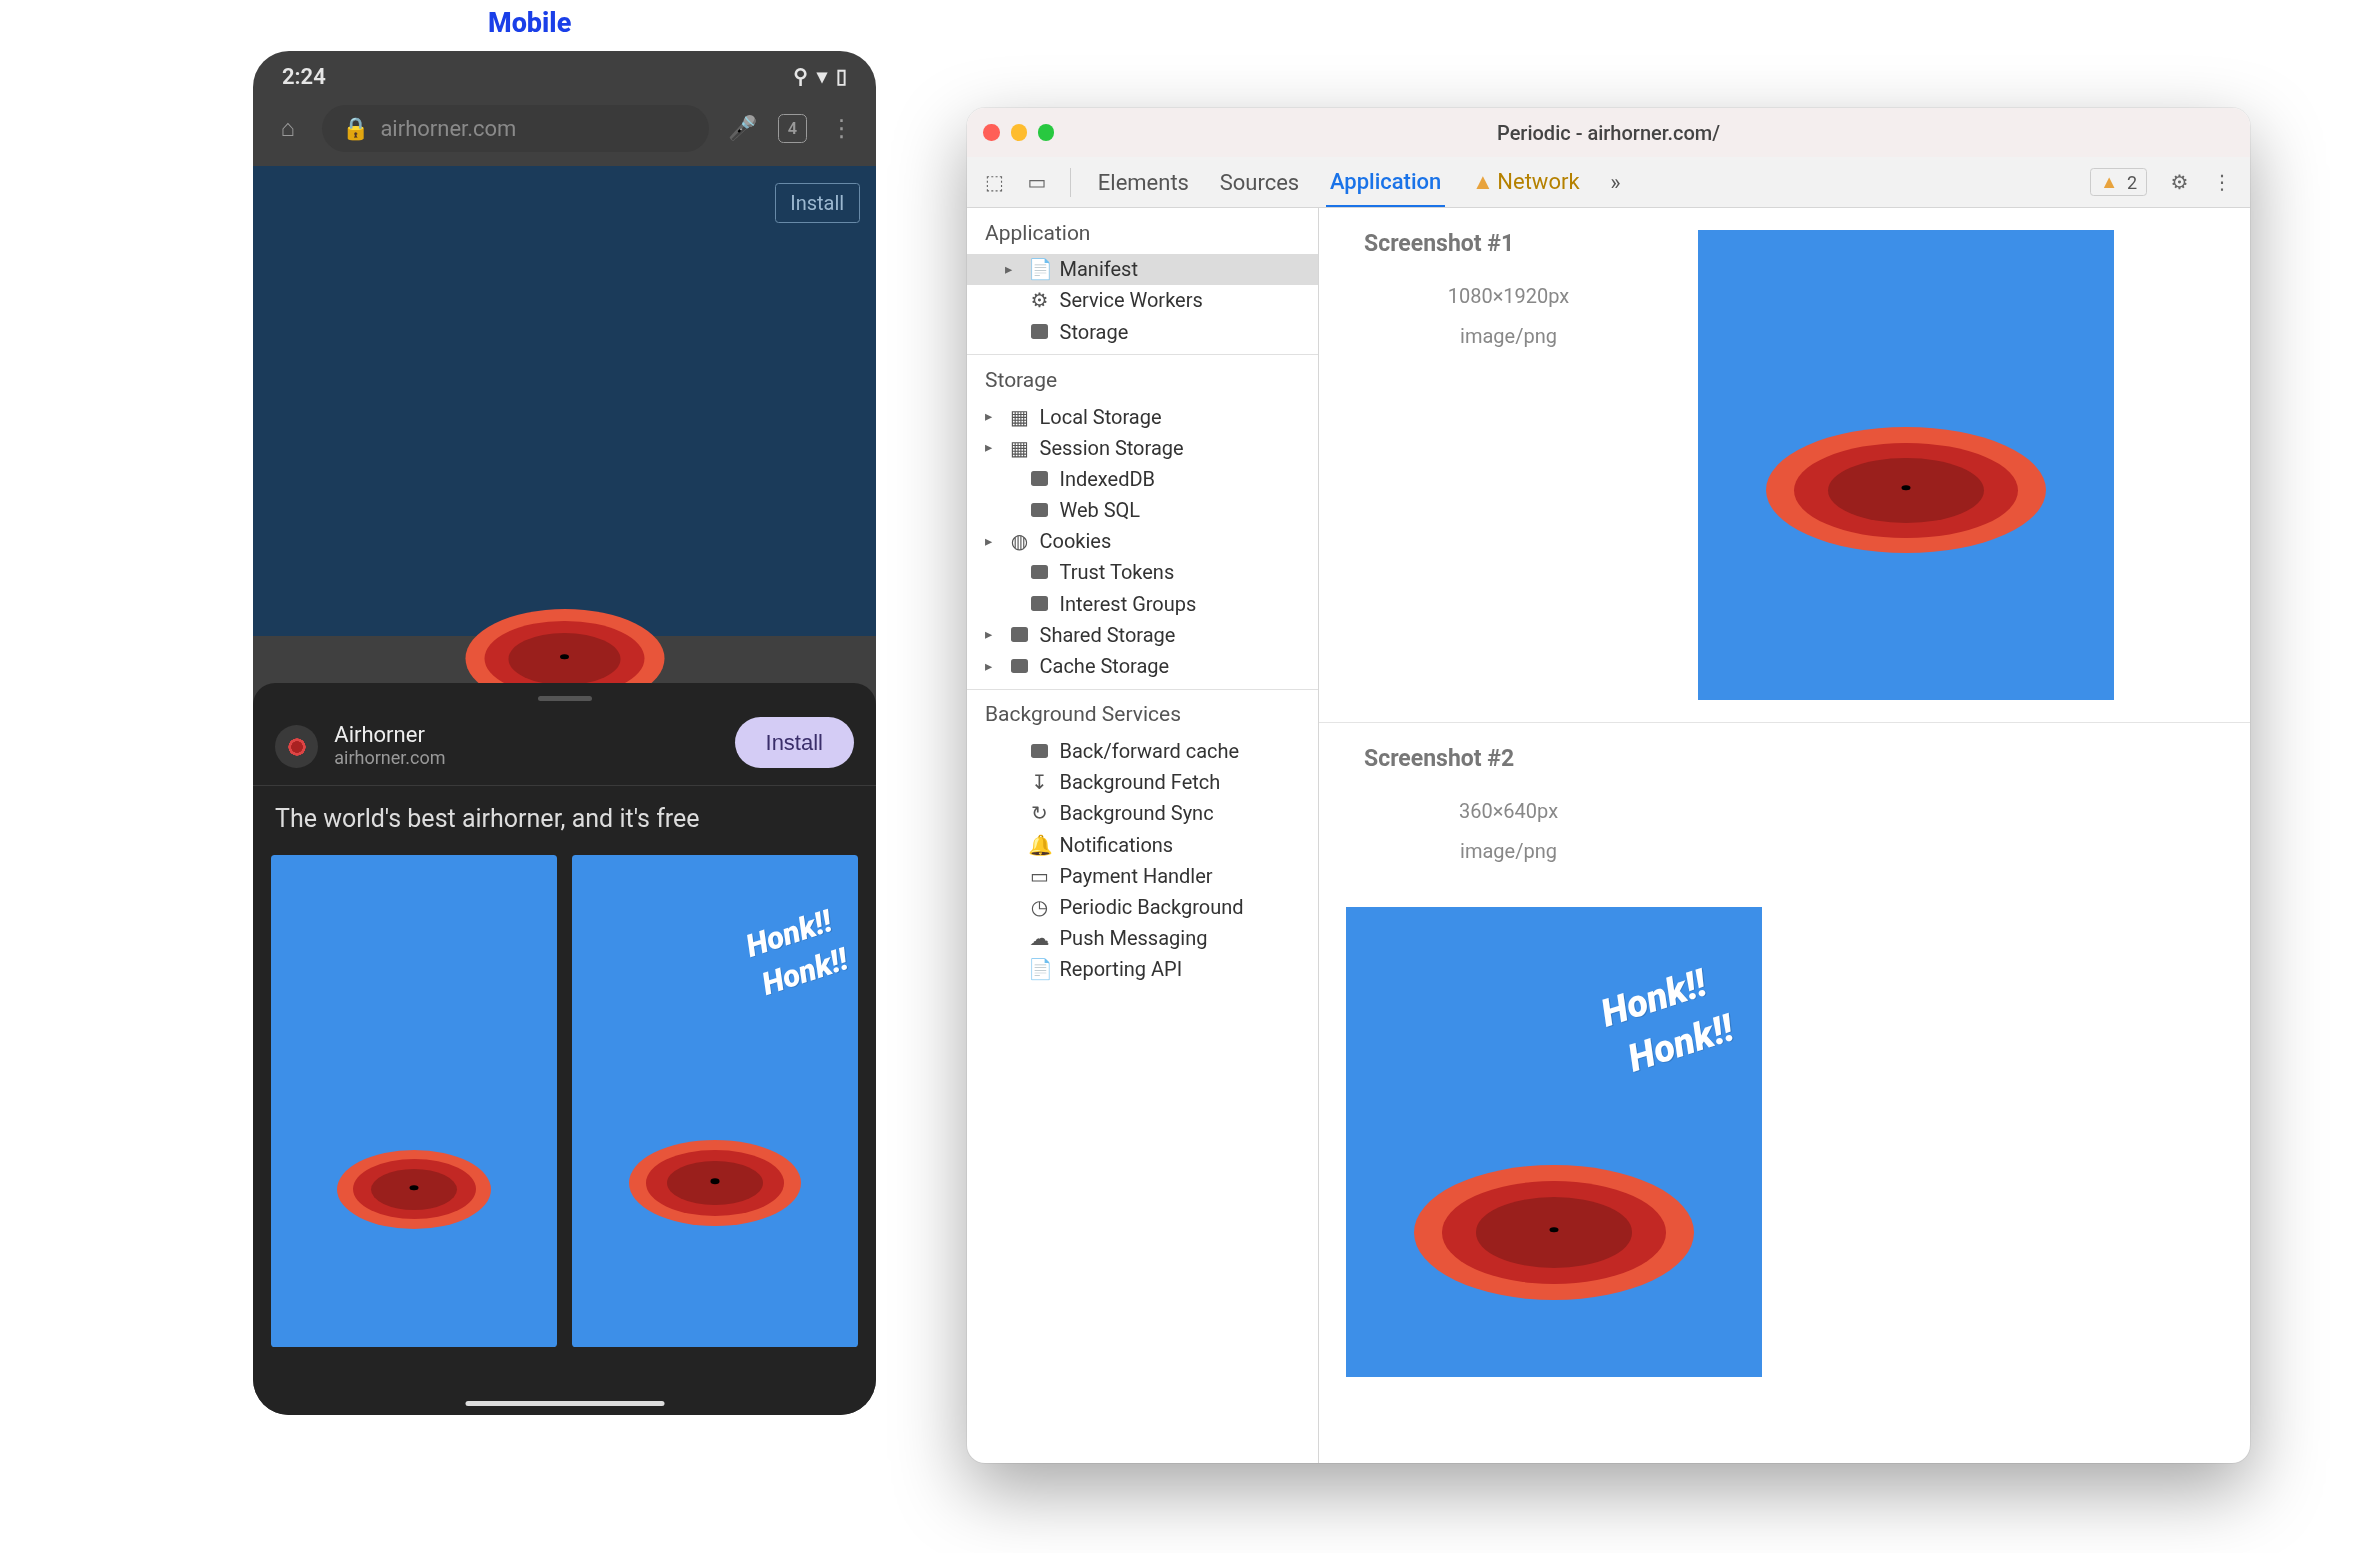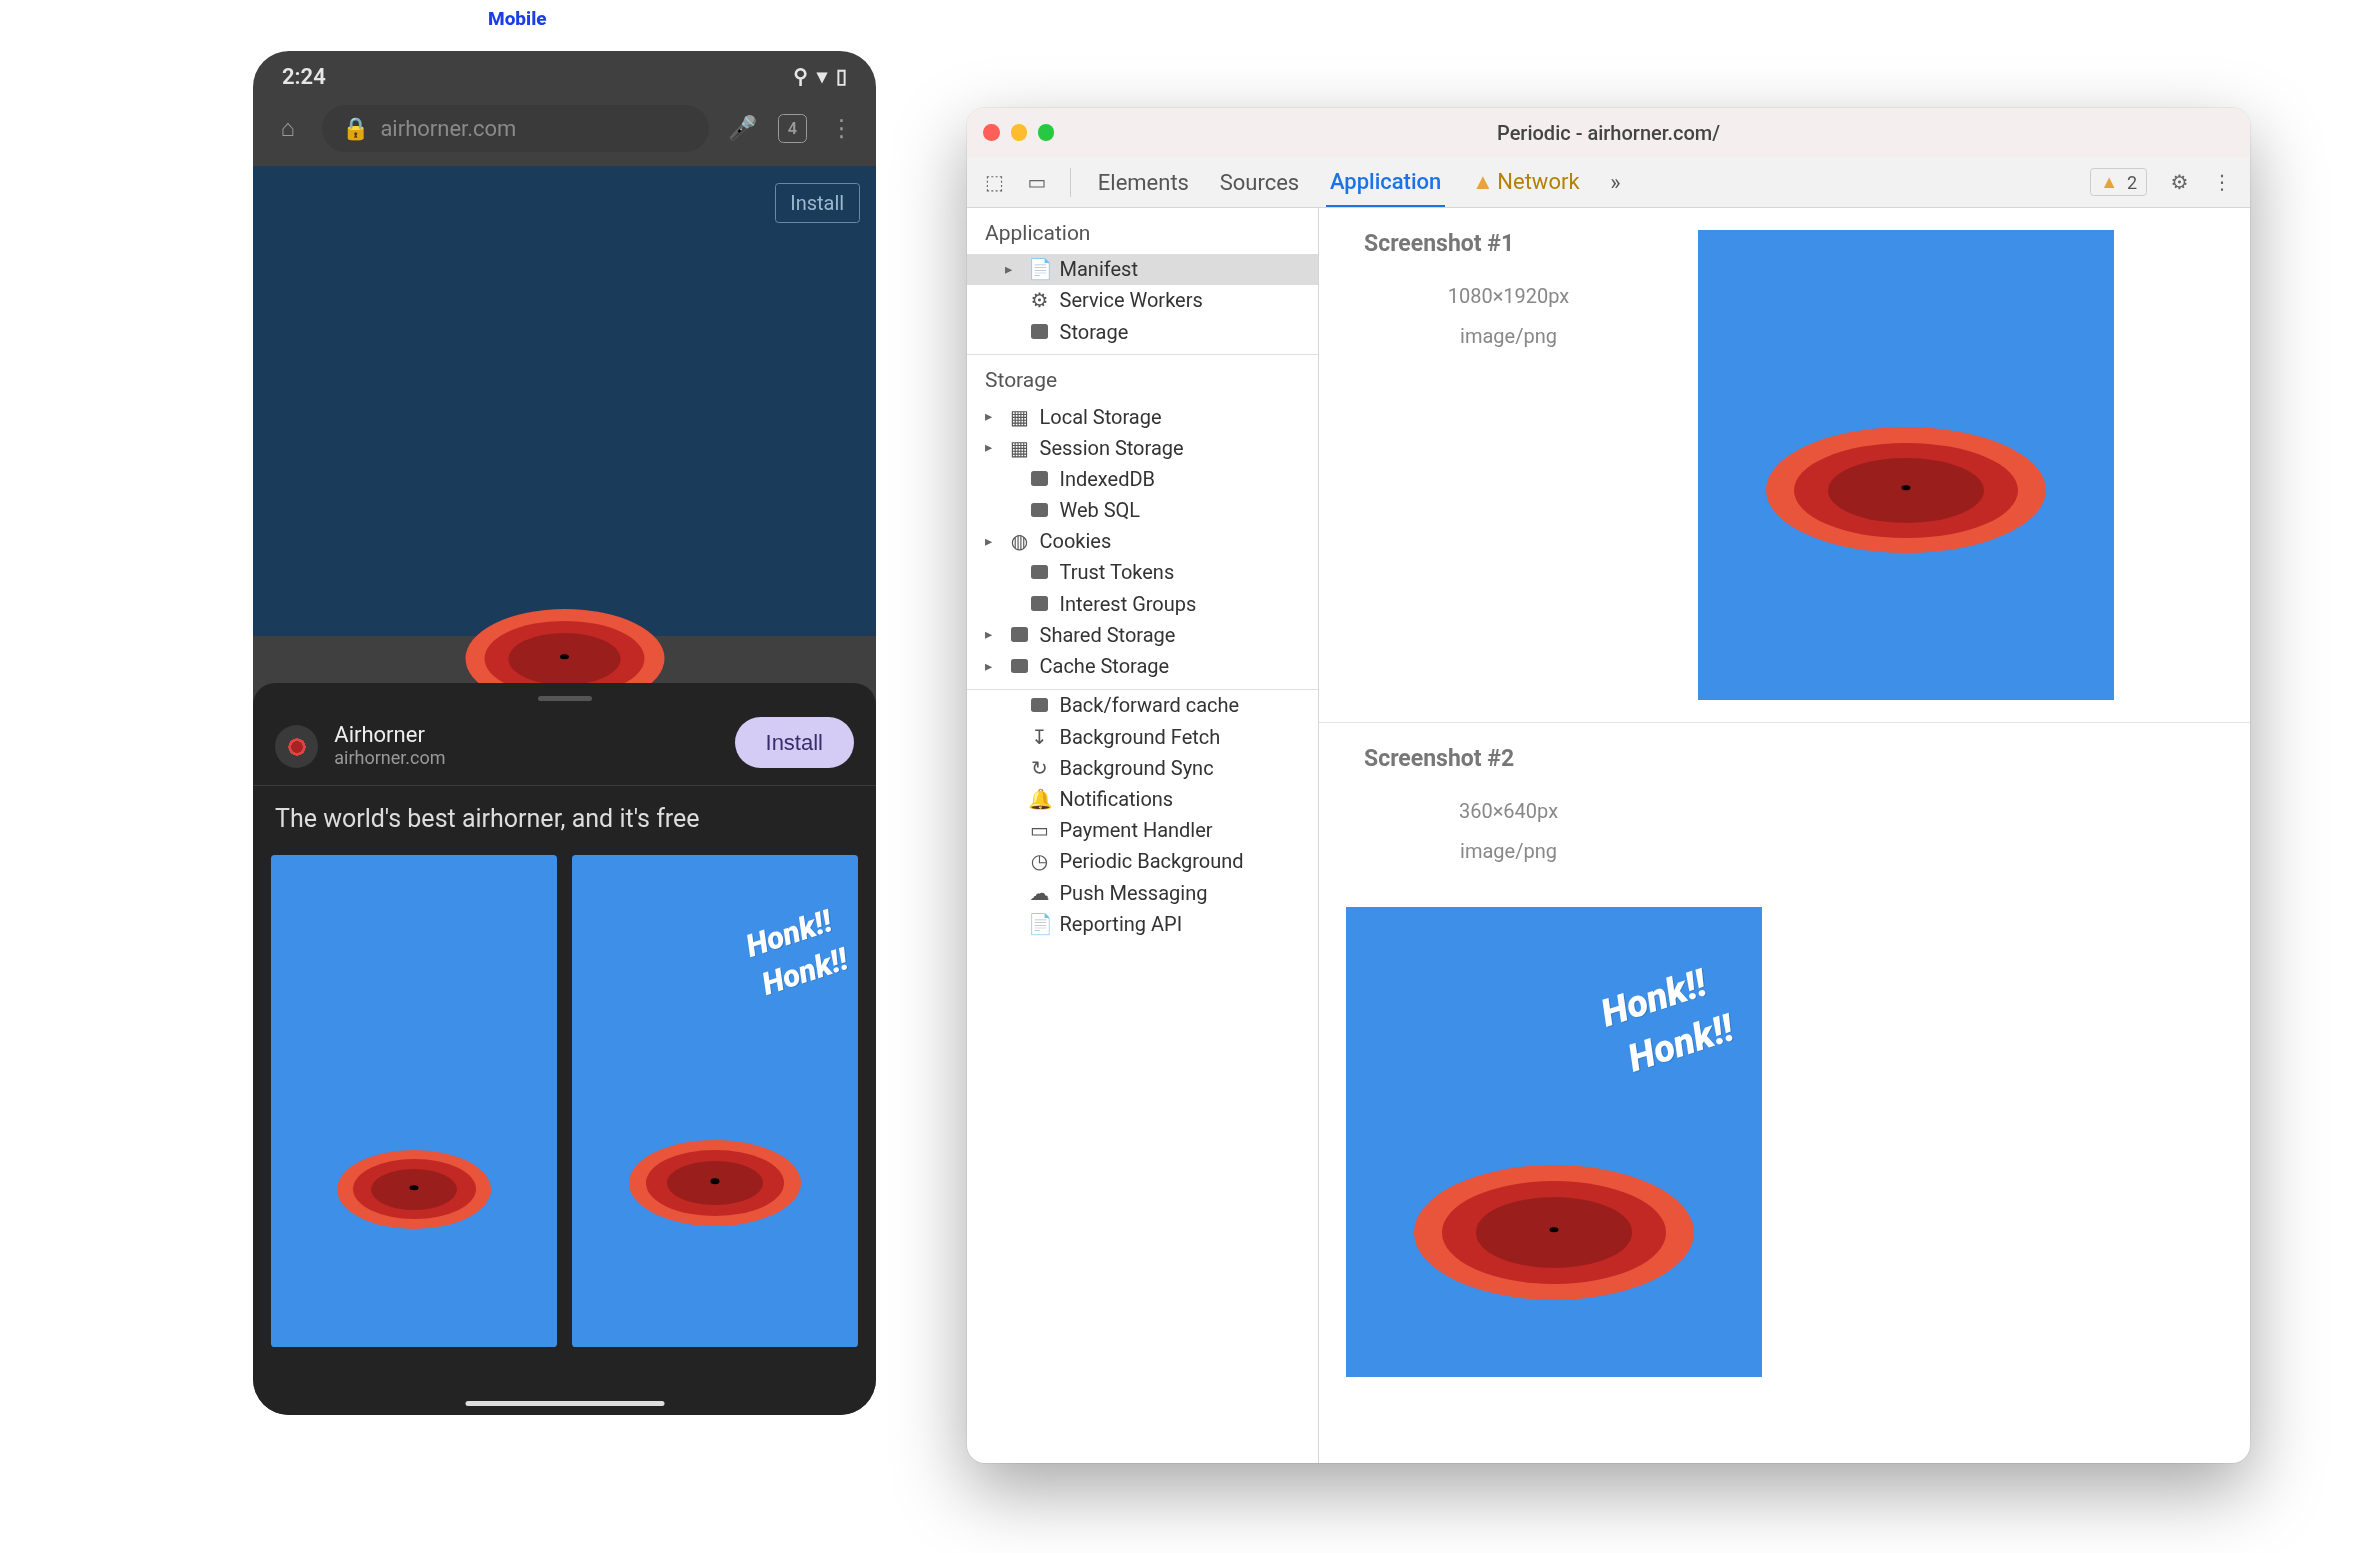--- a/index.html
+++ b/index.html
@@ -10,21 +10,21 @@
   height: 1554px;
   position: relative;
 }
 
 .label-mobile {
   position: absolute;
   left: 488px;
   top: 7.2px;
   color: #1a3fe8;
   font-weight: 800;
-  font-size: 19px;
+  font-size: 27px;
 }
 
 
 .phone {
   position: absolute;
   left: 253px;
   top: 51px;
   width: 623px;
   height: 1364px;
   background: #404040;
@@ -476,20 +476,21 @@
           <span class="ico"><span class="svg-db"></span></span>
           <span>Shared Storage</span>
         </div>
       <div class="tree-item">
           <span class="arrow">▸</span>
           <span class="ico"><span class="svg-db"></span></span>
           <span>Cache Storage</span>
         </div>
       <div class="section-end"></div>
 
+      <div class="section-title">Background Services</div>
       <div class="tree-item indent">
           <span class="arrow"></span>
           <span class="ico"><span class="svg-db"></span></span>
           <span>Back/forward cache</span>
         </div>
       <div class="tree-item indent">
           <span class="arrow"></span>
           <span class="ico">↧</span>
           <span>Background Fetch</span>
         </div>

